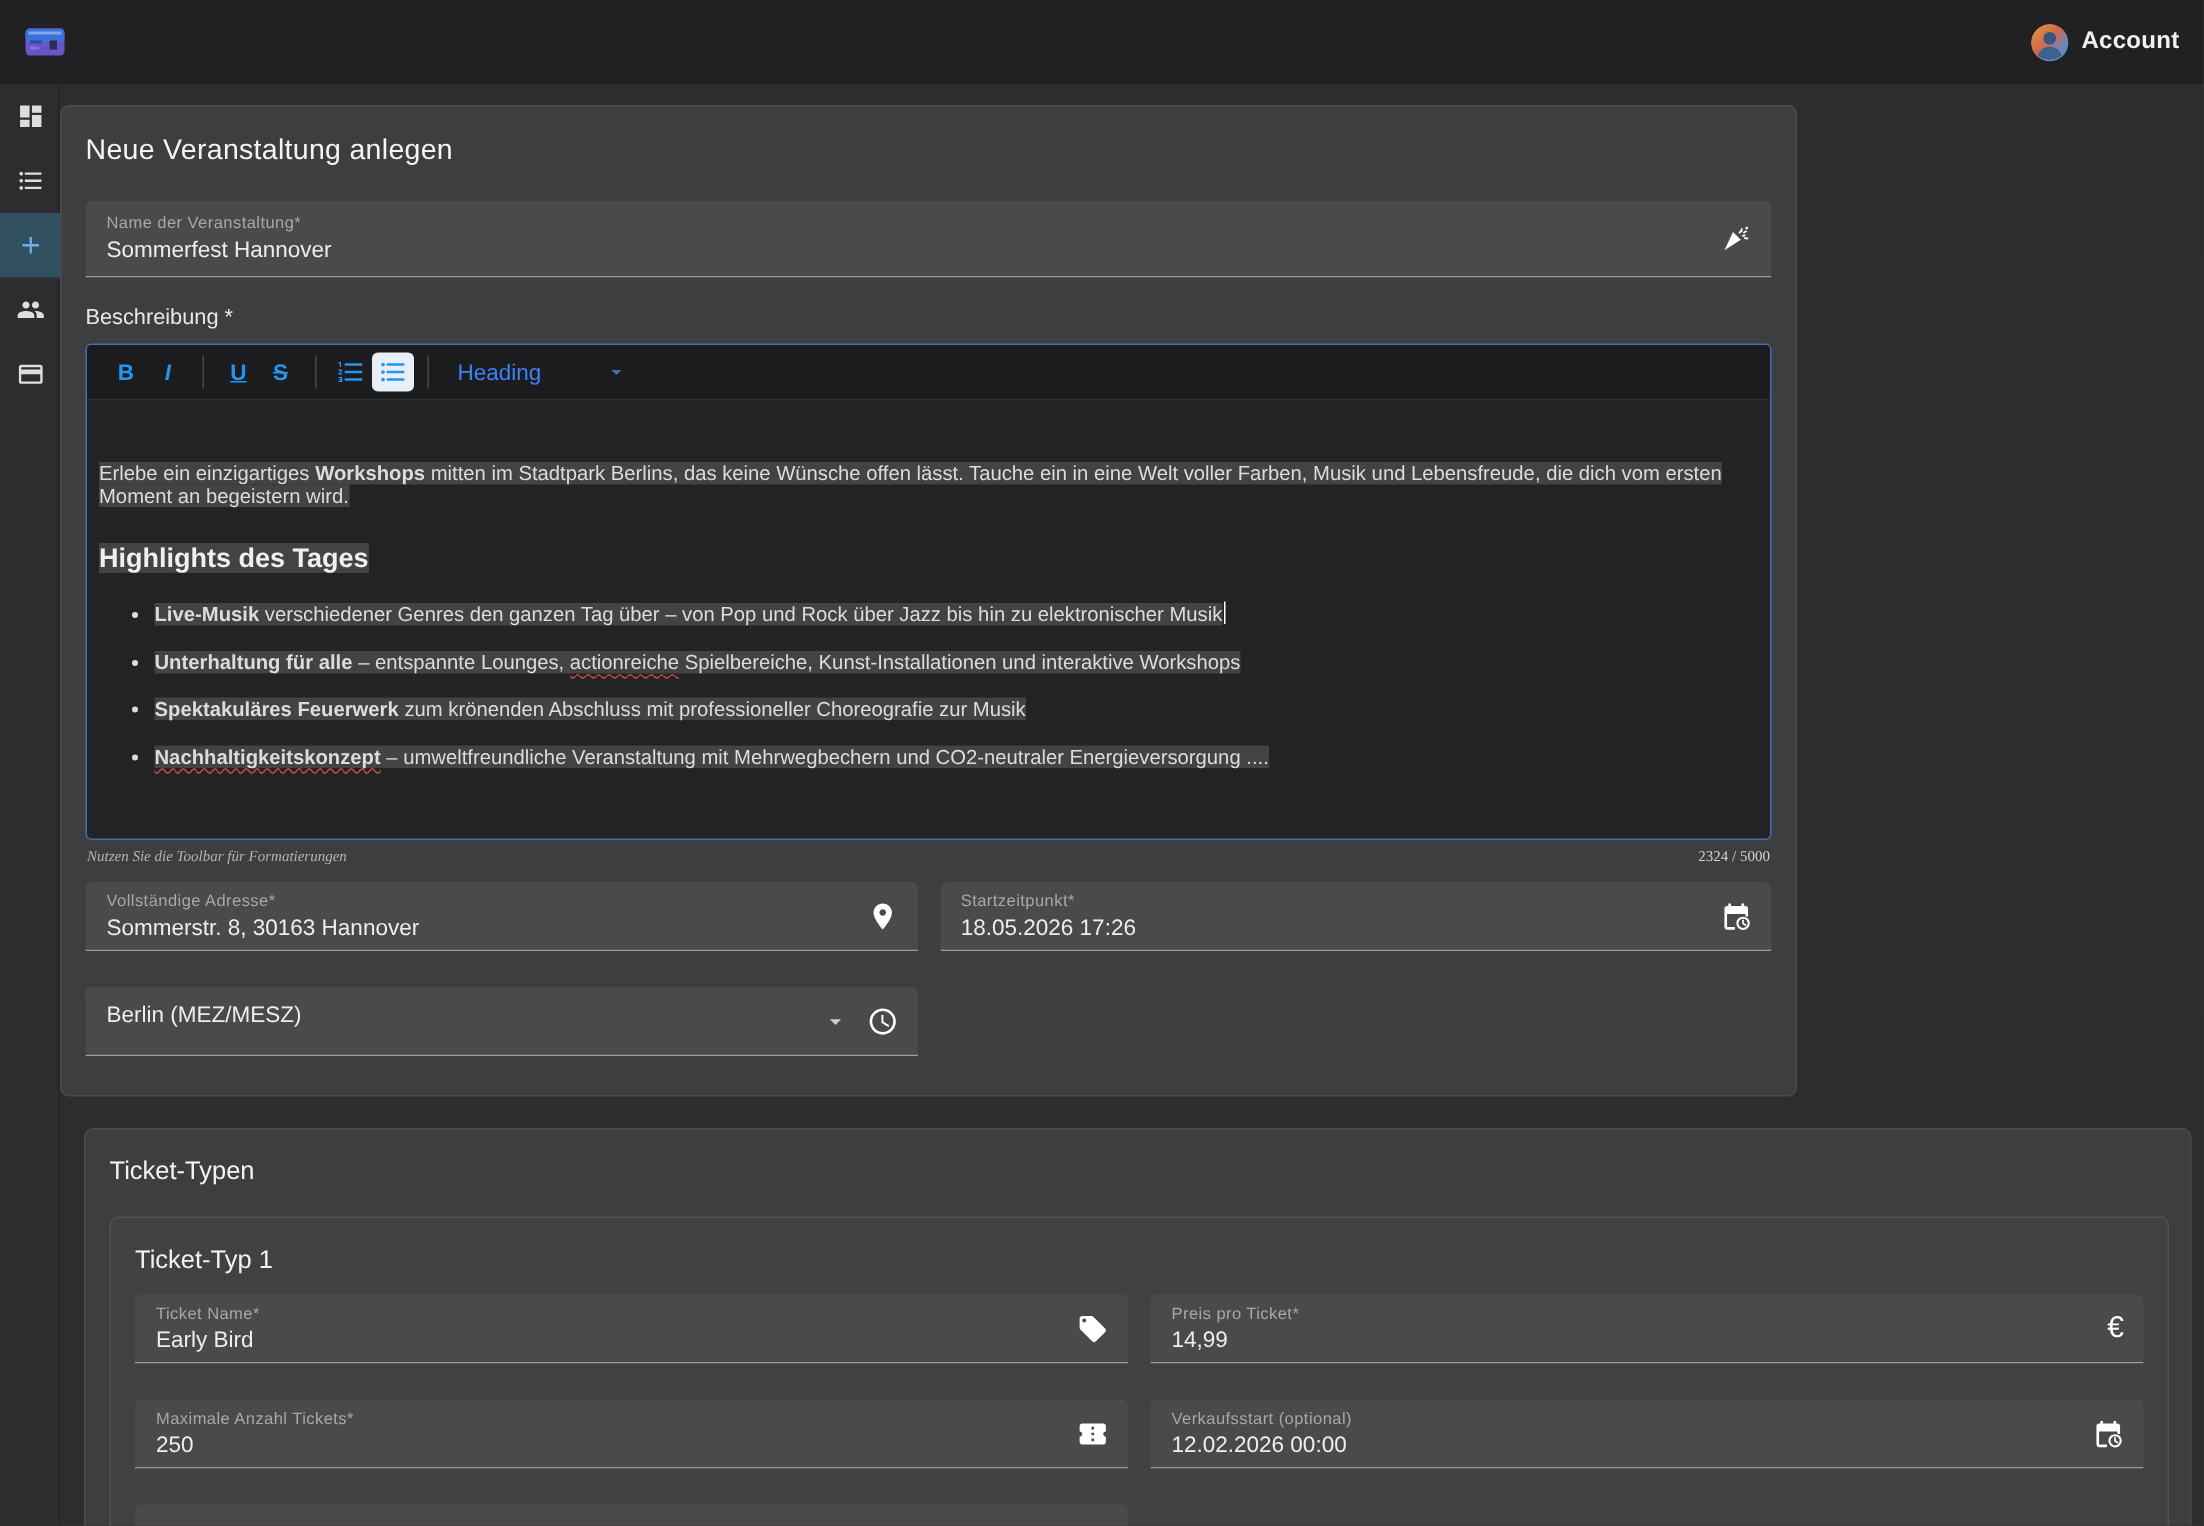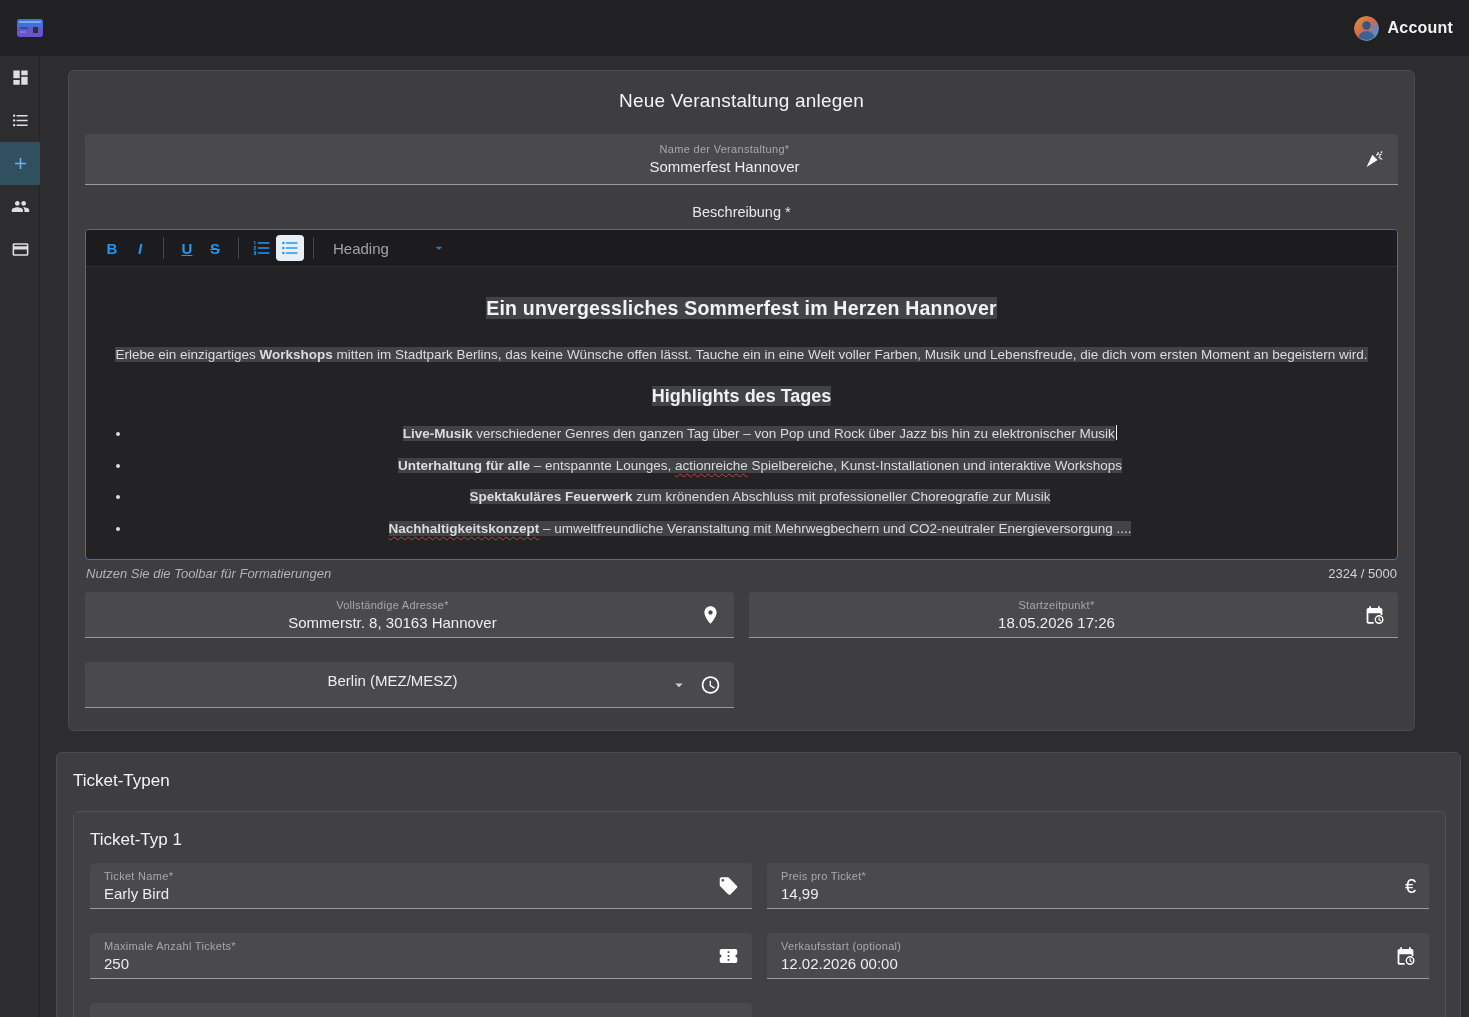--- a/index.html
+++ b/index.html
@@ -22,21 +22,21 @@
              display:flex; flex-direction:column; padding-top:0; }
   .side-item { width:40px; height:43px; display:flex; align-items:center;
                justify-content:center; cursor:pointer; color:#dedede; }
   .side-item svg { width:19px; height:19px; fill:#dedede; }
   .side-item.active { background:#31505f; }
   .side-item.active svg { fill:#6cb0e8; }
 
   
   .card { position:absolute; background:#3e3e40; border:1px solid #4c4c4e;
           border-radius:6px; }
-  #card-event   { left:68px; top:70px;  width:1347px; height:661px;text-align:center; }
+  #card-event   { left:40px; top:70px;  width:1158px; height:661px; }
   #card-tickets { left:56px; top:752px; width:1405px; height:520px; }
   .card-title { color:#f4f4f4; font-size:19px; font-weight:400;
                 margin:19px 16px 0; letter-spacing:.2px; }
   .section-title { color:#f4f4f4; font-size:17px; font-weight:400; margin:18px 16px 0; }
 
   
   .mfield { position:relative; background:#4a4a4c; border-radius:4px 4px 0 0;
             border-bottom:1px solid #9b9b9b; padding:7px 48px 6px 14px; height:46px;
             cursor:text; }
   .mfield.tall { height:51px; padding-top:9px; }
@@ -66,40 +66,40 @@
   .tbtn { min-width:28px; height:26px; display:flex; align-items:center;
           justify-content:center; color:#2196f3; font-size:15px; font-weight:700;
           border-radius:4px; cursor:pointer; }
   .tbtn.it { font-style:italic; }
   .tbtn.un { text-decoration:underline; }
   .tbtn.st { text-decoration:line-through; }
   .tbtn svg { width:20px; height:20px; fill:#2196f3; }
   .tbtn.active { background:#e9eff6; }
   .tsep { width:1px; height:22px; background:#48484a; margin:0 9px; }
   .tselect { display:flex; align-items:center; gap:42px; margin-left:10px;
-             color:#a3a3a3; font-size:15px; cursor:pointer; }
+             color:#3b82f6; font-size:15px; cursor:pointer; }
   .tselect svg { width:16px; height:16px; fill:#41719c; }
 
   .editor-content { padding:14px 8px 0; cursor:text; }
   .sel { background:#414345; }
   .ed-h1 { font-size:19.5px; font-weight:700; color:#f2f2f2; margin-top:16px;
            letter-spacing:.2px; }
   .ed-p  { font-size:13.5px; color:#dcdcdc; margin-top:27px; }
   .ed-h2 { font-size:18px; font-weight:700; color:#f0f0f0; margin-top:24px; }
   .ed-ul { margin-top:18px; padding-left:37px; list-style:disc; color:#dcdcdc; }
   .ed-ul li { font-size:13.5px; margin-bottom:16.5px; }
   .b { font-weight:700; }
   .sp { text-decoration:underline; text-decoration-style:wavy;
         text-decoration-color:#c0473f; text-decoration-thickness:1px;
         text-underline-offset:3px; }
   .caret-bar { display:inline-block; width:1.5px; height:15px; background:#fff;
                vertical-align:-2px; margin-left:1px; }
 
   .hint-row { display:flex; justify-content:space-between; margin:6px 17px 0;
-              font-size:13px; }
+              font-size:10px;font-family:Liberation Serif, serif; }
   .hint { font-style:italic; color:#b3b3b3; }
   .count { color:#d2d2d2; }
   .fields-top-gap { margin-top:11px; }
 
   
   .inner-card { position:absolute; left:16px; top:58px; width:1373px; height:430px;
                 background:#414143; border:1px solid #525254; border-radius:6px; }
   .inner-title { color:#f2f2f2; font-size:17px; font-weight:400; margin:18px 16px 0; }
   .inner-grid { display:grid; grid-template-columns:1fr 1fr; gap:24px 15px;
                 margin:13px 16px 0; }
@@ -204,21 +204,20 @@
         <div class="tsep"></div>
         <div class="tselect">
           <span>Heading</span>
           <svg viewBox="0 0 24 24">
               <path d="M7 10l5 5 5-5z"></path>
             </svg>
         </div>
       </div>
 
       <div class="editor-content">
-        <div class="ed-h1"><span class="sel">Ein unvergessliches Sommerfest im Herzen Hannover</span></div>
         <div class="ed-p"><span class="sel"><span>Erlebe ein einzigartiges </span><span class="b">Workshops</span><span> mitten im Stadtpark Berlins, das keine Wünsche offen lässt. Tauche ein in eine Welt voller Farben, Musik und Lebensfreude, die dich vom ersten Moment an begeistern wird.</span></span></div>
         <div class="ed-h2"><span class="sel">Highlights des Tages</span></div>
         <ul class="ed-ul">
           <li><span class="sel"><span class="b">Live-Musik</span><span> verschiedener Genres den ganzen Tag über – von Pop und Rock über Jazz bis hin zu elektronischer Musik</span></span><span class="caret-bar"></span></li>
           <li><span class="sel"><span class="b">Unterhaltung für alle</span><span> – entspannte Lounges, </span><span class="sp">actionreiche</span><span> Spielbereiche, Kunst-Installationen und interaktive Workshops</span></span></li>
           <li><span class="sel"><span class="b">Spektakuläres Feuerwerk</span><span> zum krönenden Abschluss mit professioneller Choreografie zur Musik</span></span></li>
           <li><span class="sel"><span class="b sp">Nachhaltigkeitskonzept</span><span> – umweltfreundliche Veranstaltung mit Mehrwegbechern und CO2-neutraler Energieversorgung ....</span></span></li>
         </ul>
       </div>
     </div>

